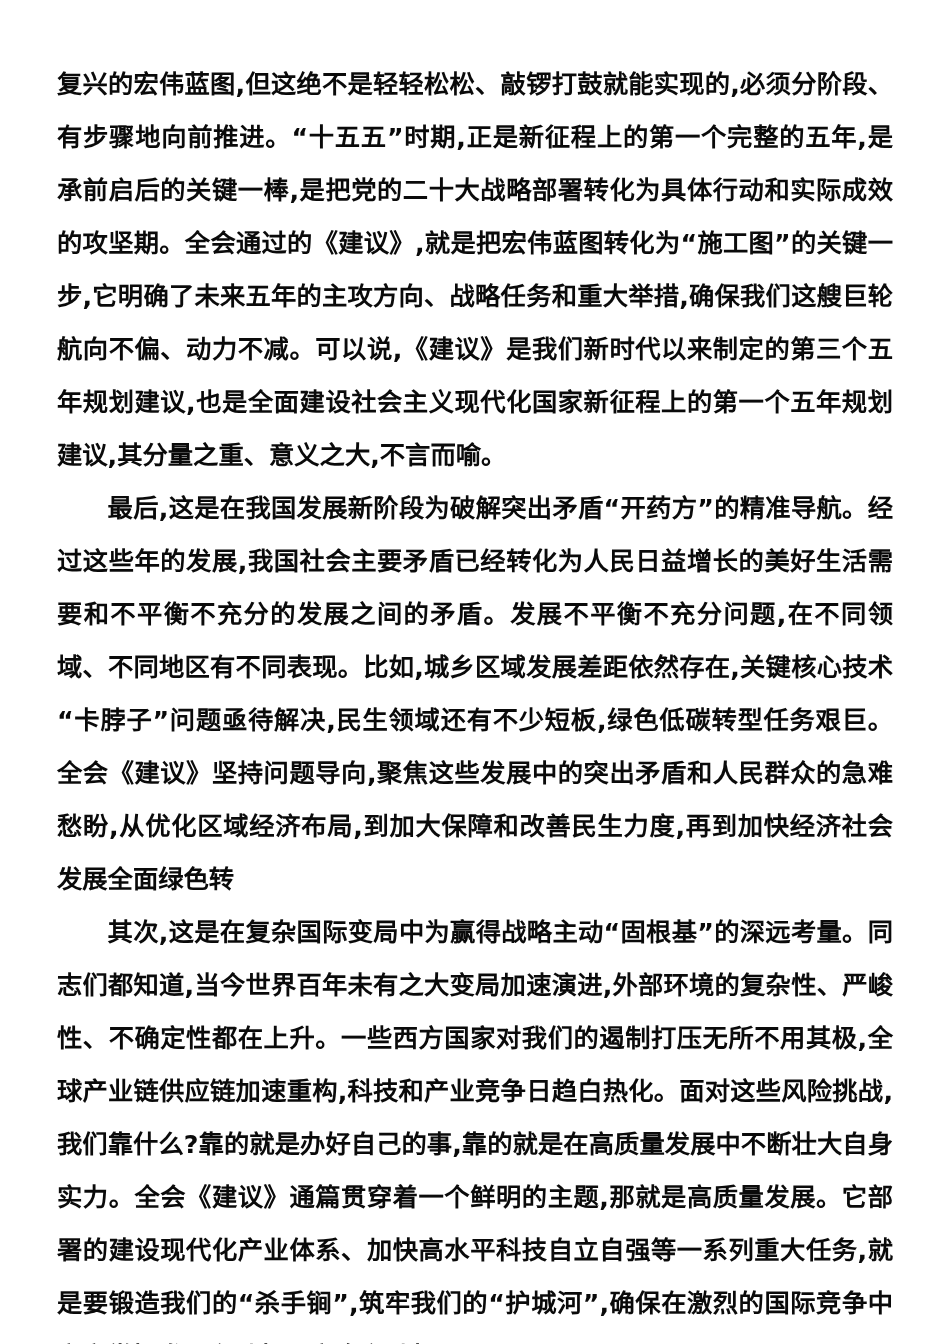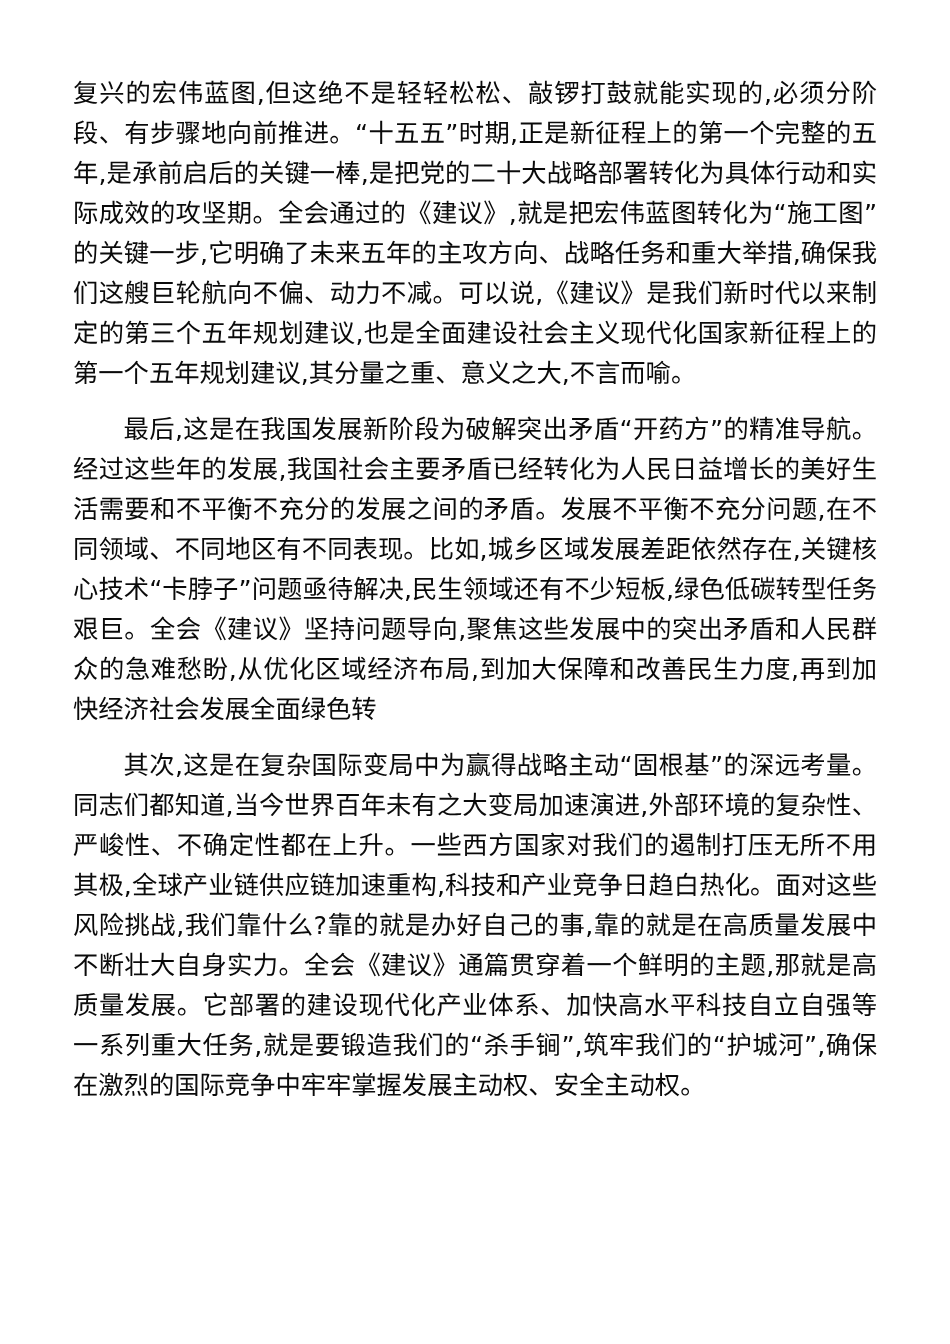--- a/index.html
+++ b/index.html
@@ -25,32 +25,32 @@
   }
 
   .page-body {
     position: absolute;
     left: 57px;
     top: 58px;
     width: 836px;
   }
 
   .doc-paragraph {
-    margin: 16px;
+    margin: 0;
     padding: 0;
     font-size: 25.3px;
-    line-height: 40px;
+    line-height: 53px;
     letter-spacing: 0px;
     text-align: justify;
     text-justify: inter-character;
     text-align-last: left;
     word-break: break-all;
     overflow-wrap: break-word;
     color: #0a0a0a;
-    font-weight: 400;
+    font-weight: 700;
   }
 
   
   .doc-paragraph.continuation {
     text-indent: 0;
   }
 
   
   .doc-paragraph.indented {
     text-indent: 2em;

